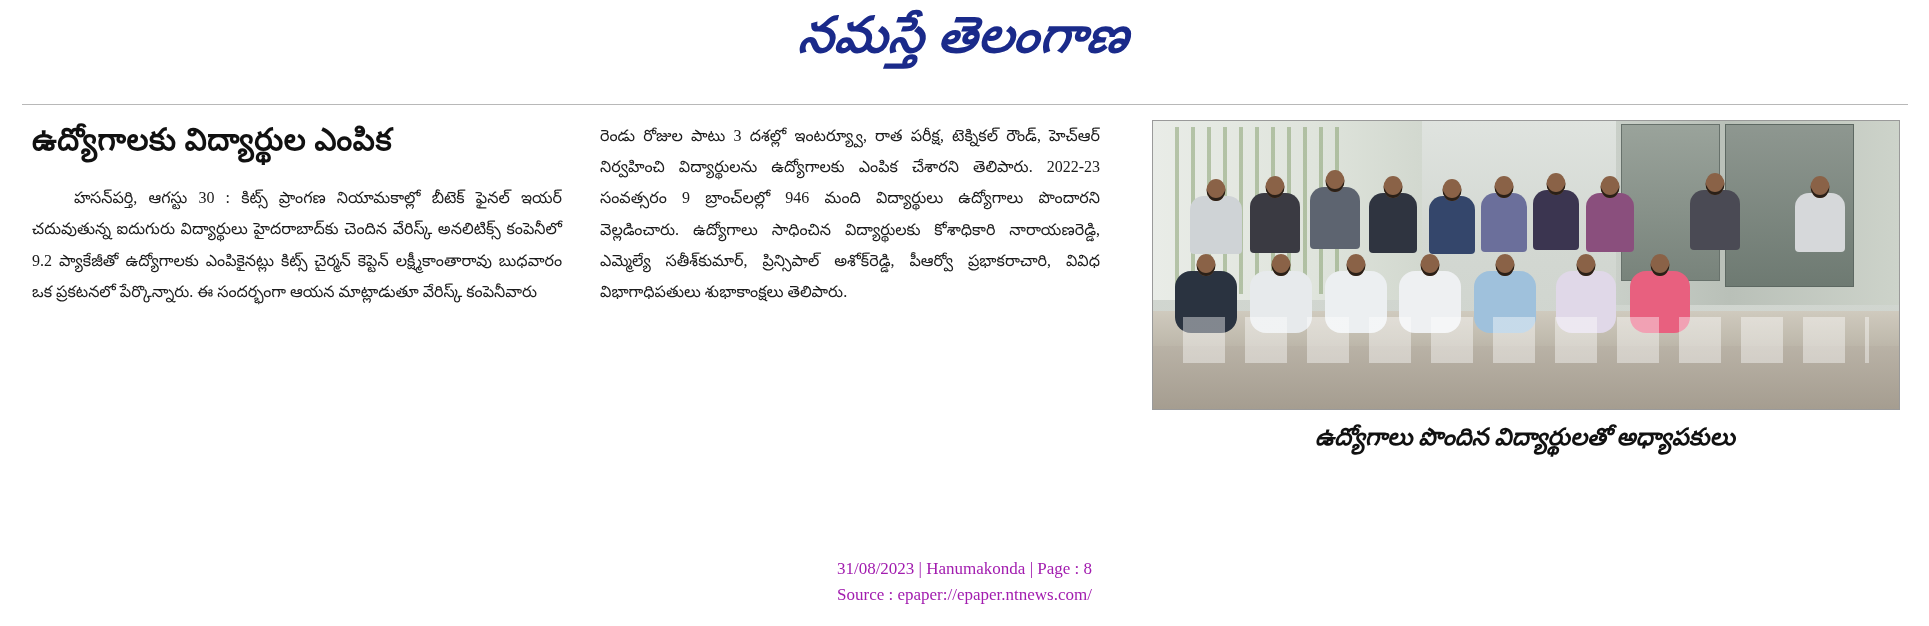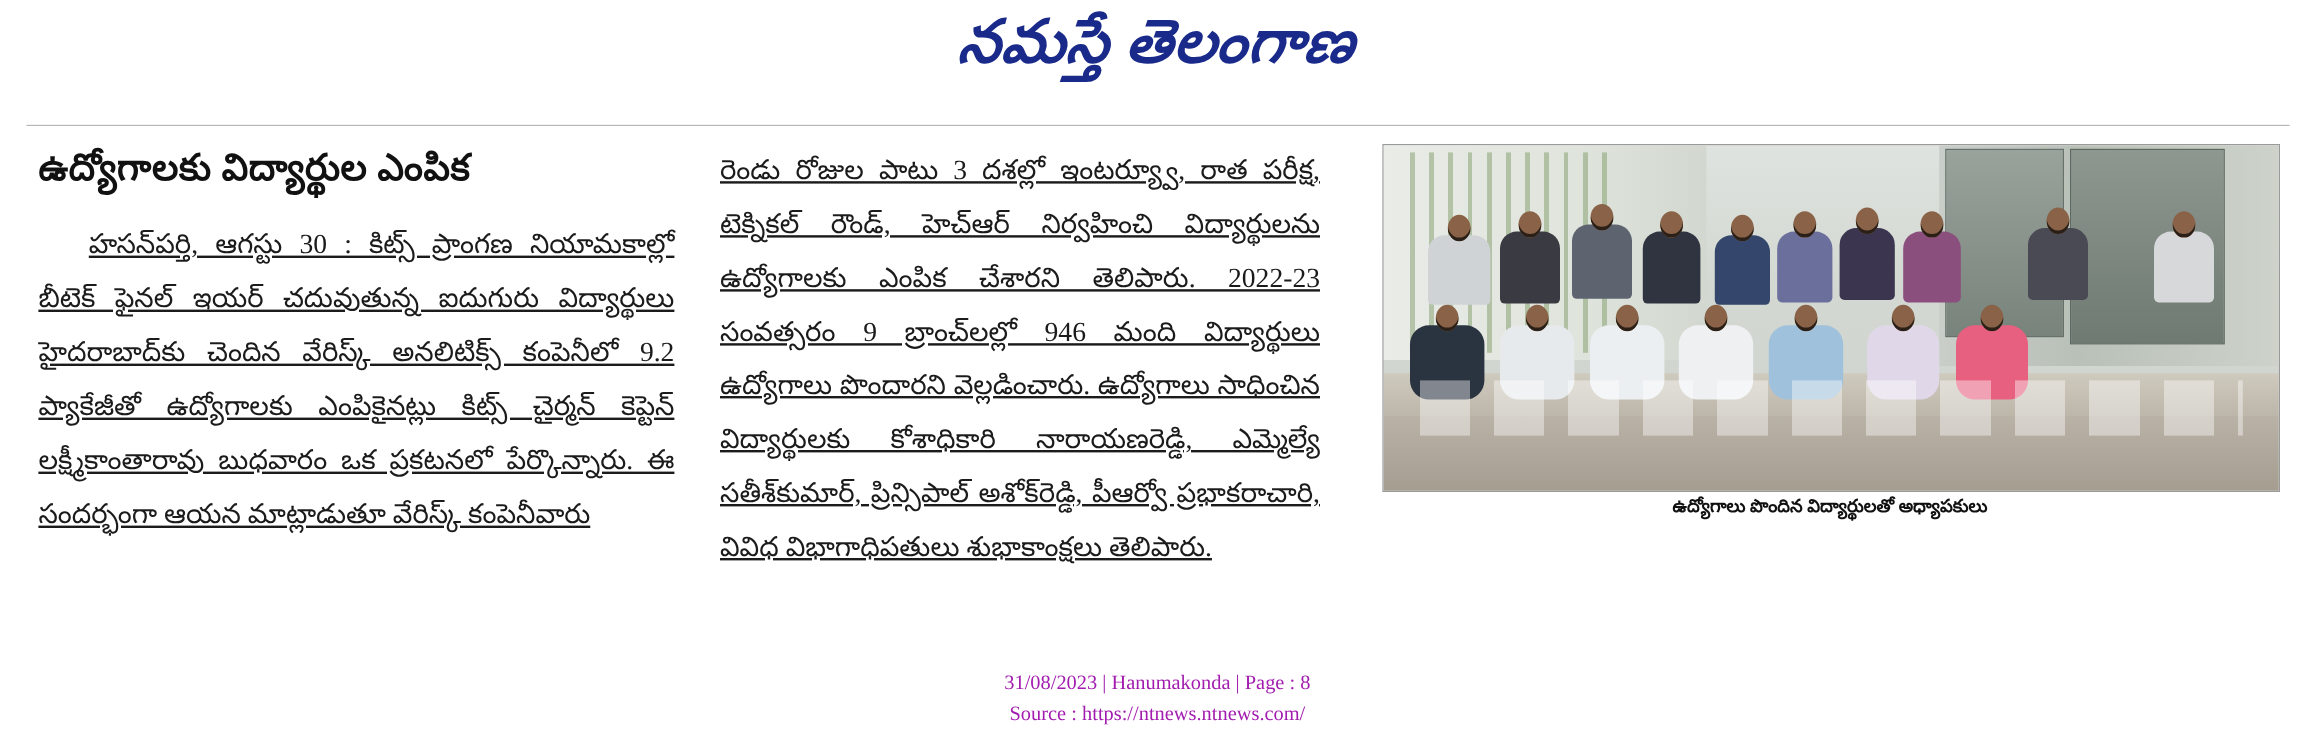--- a/index.html
+++ b/index.html
@@ -71,27 +71,26 @@
     font-size: 31px;
     font-weight: bold;
     color: #111111;
     line-height: 1.3;
     margin: 0 0 22px 0;
     letter-spacing: 0.5px;
   }
 
   .body-text {
     font-family: "Liberation Serif", serif;
-    font-size: 23px;
+    font-size: 16px;
     line-height: 1.95;
     color: #1b1b1b;
     text-align: justify;
     margin: 0;
     text-indent: 42px;
-    text-decoration: underline;
   }
   .col-mid .body-text { text-indent: 0; }
 
   
   .photo-wrap {
     position: absolute;
     top: 0;
     left: 1130px;
     width: 746px;
   }
@@ -160,26 +159,27 @@
     bottom: 16%;
     width: 92%;
     height: 46px;
     background: repeating-linear-gradient(90deg,
       rgba(255,255,255,0.55) 0px, rgba(255,255,255,0.55) 42px,
       rgba(255,255,255,0.0) 42px, rgba(255,255,255,0.0) 62px);
     opacity: 0.75;
   }
 
   .caption {
-    margin-top: 4px;
+    margin-top: 14px;
     text-align: center;
     font-family: "Liberation Serif", serif;
-    font-size: 15px;
+    font-size: 24px;
     font-weight: bold;
     color: #111111;
+    font-style: italic;
   }
 
   
   .footer {
     position: absolute;
     top: 556px;
     left: 0;
     width: 1929px;
     text-align: center;
     font-family: "Liberation Serif", serif;
@@ -276,17 +276,17 @@
         <div class="chairs"></div>
       </div>
       <div class="caption">ఉద్యోగాలు పొందిన విద్యార్థులతో అధ్యాపకులు</div>
     </div>
 
   </div>
 
   <div class="footer">
     <div>31/08/2023 | Hanumakonda | Page : 8</div>
     <div>
-      <span>Source : </span><span>https://ntnews.ntnews.com/</span>
+      <span>Source : </span><span>epaper://epaper.ntnews.com/</span>
     </div>
   </div>
 
 </div>
 
 </body></html>

